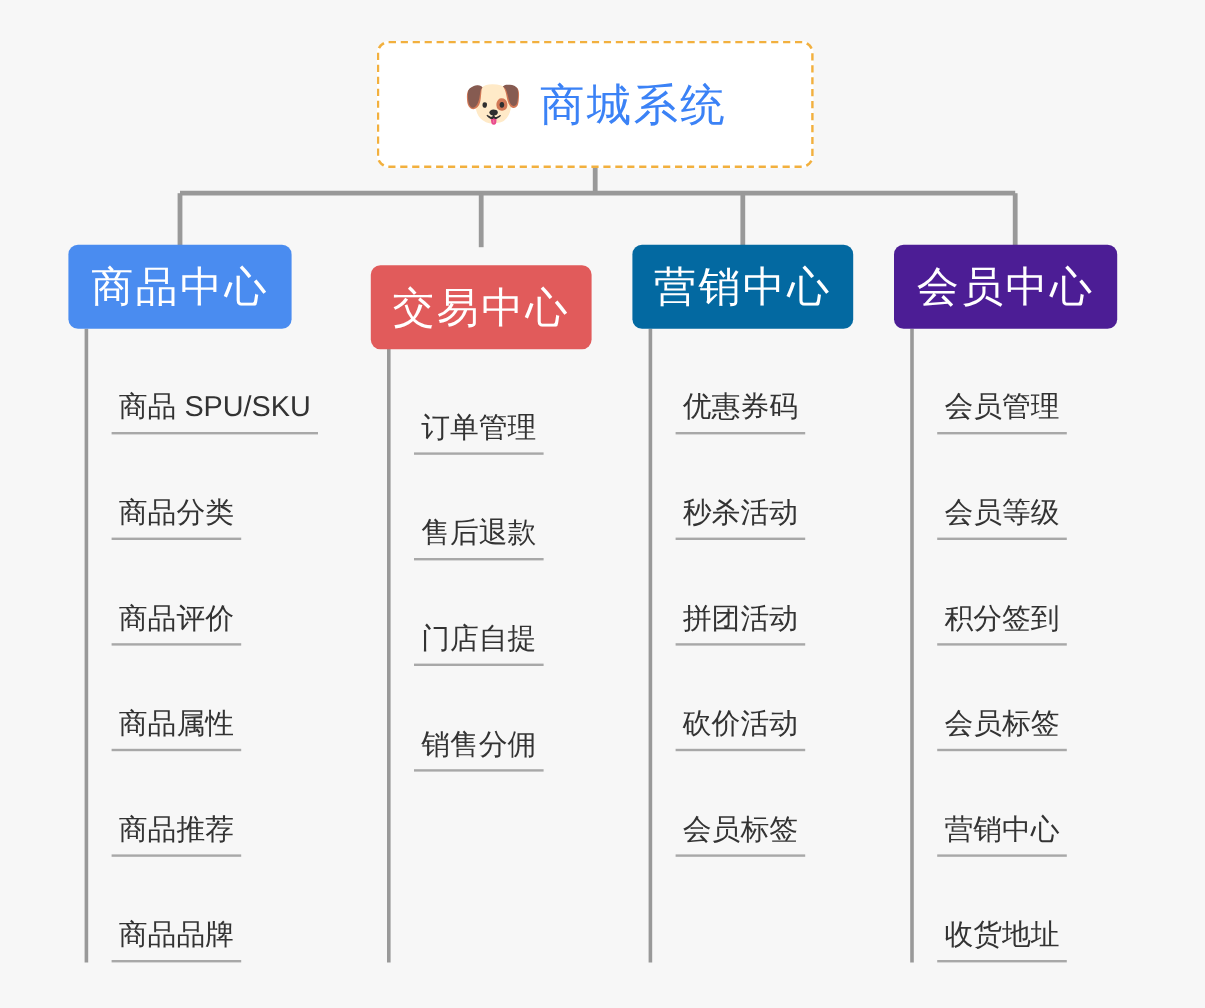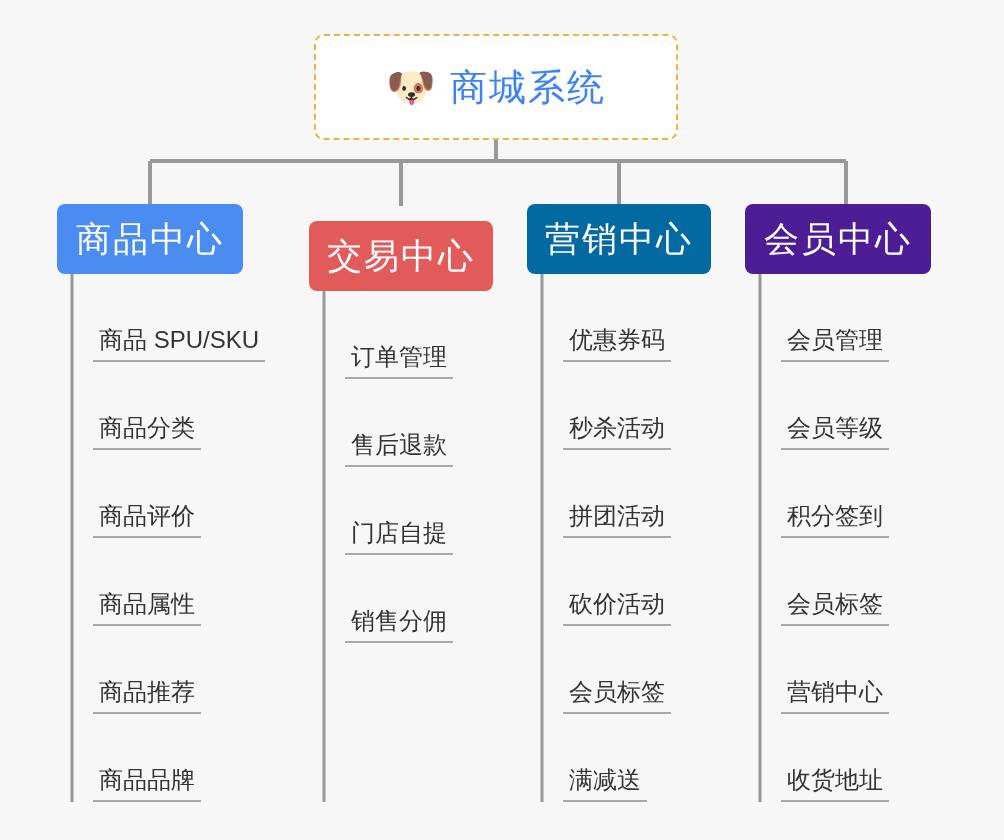--- a/index.html
+++ b/index.html
@@ -188,23 +188,20 @@
       </li>
       <li class="leaf-item">
         <span class="leaf-label">拼团活动</span>
       </li>
       <li class="leaf-item">
         <span class="leaf-label">砍价活动</span>
       </li>
       <li class="leaf-item">
         <span class="leaf-label">会员标签</span>
       </li>
-      <li class="leaf-item">
-        <span class="leaf-label">满减送</span>
-      </li>
     </ul>
   </div>
 
   <div class="column" style="left:745px; width:186px;">
     <div class="cat-box" style="background:#4c1d95;">
       <span>会员中心</span>
     </div>
     <ul class="leaf-list">
       <li class="leaf-item">
         <span class="leaf-label">会员管理</span>

